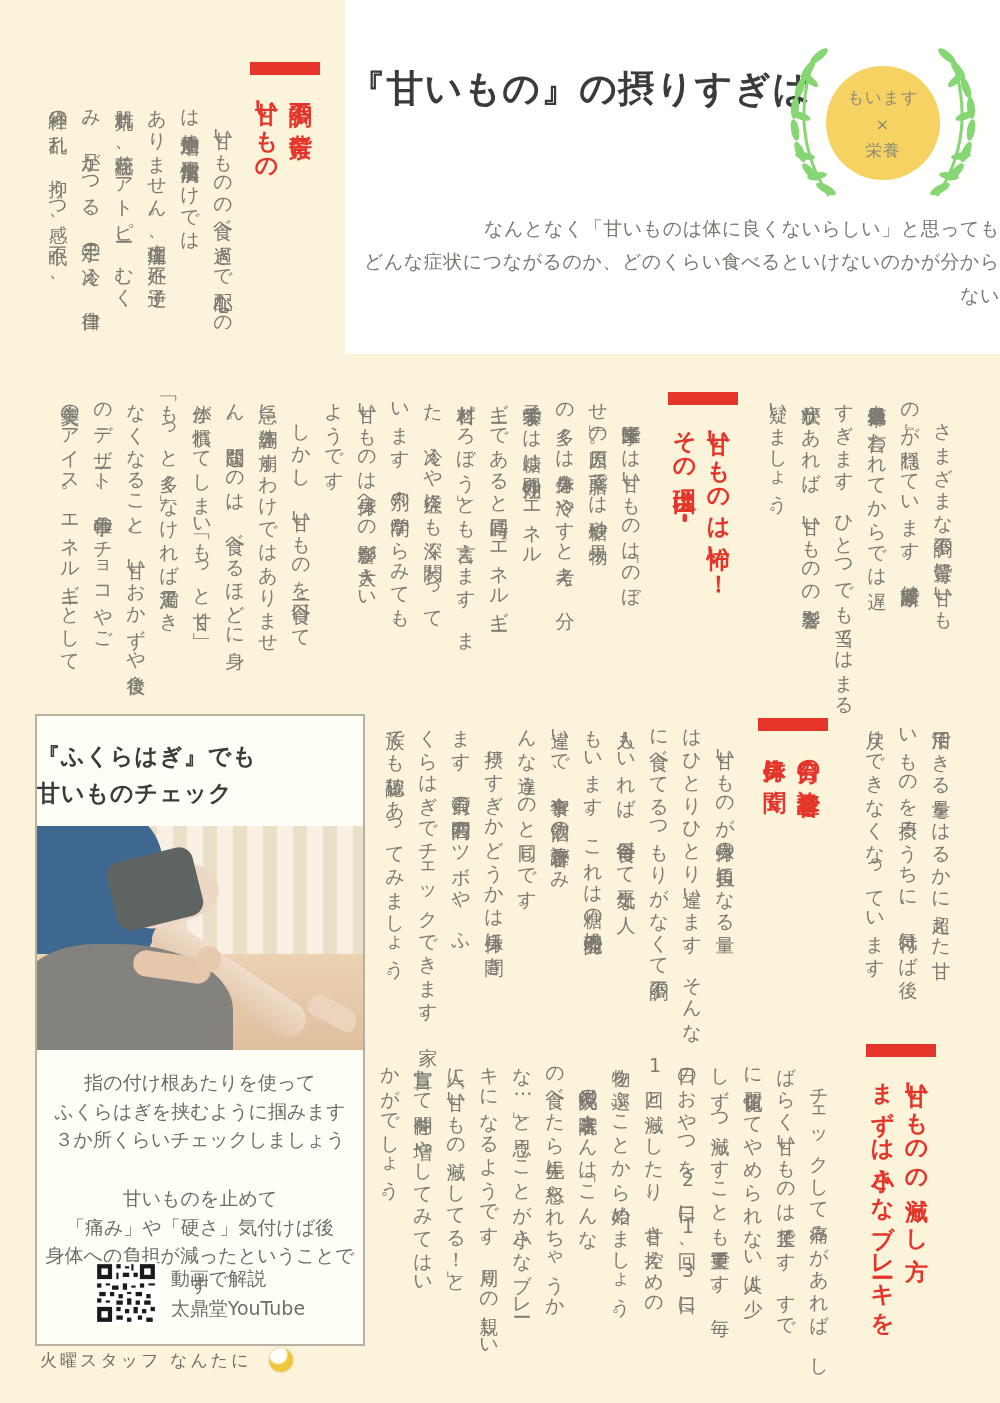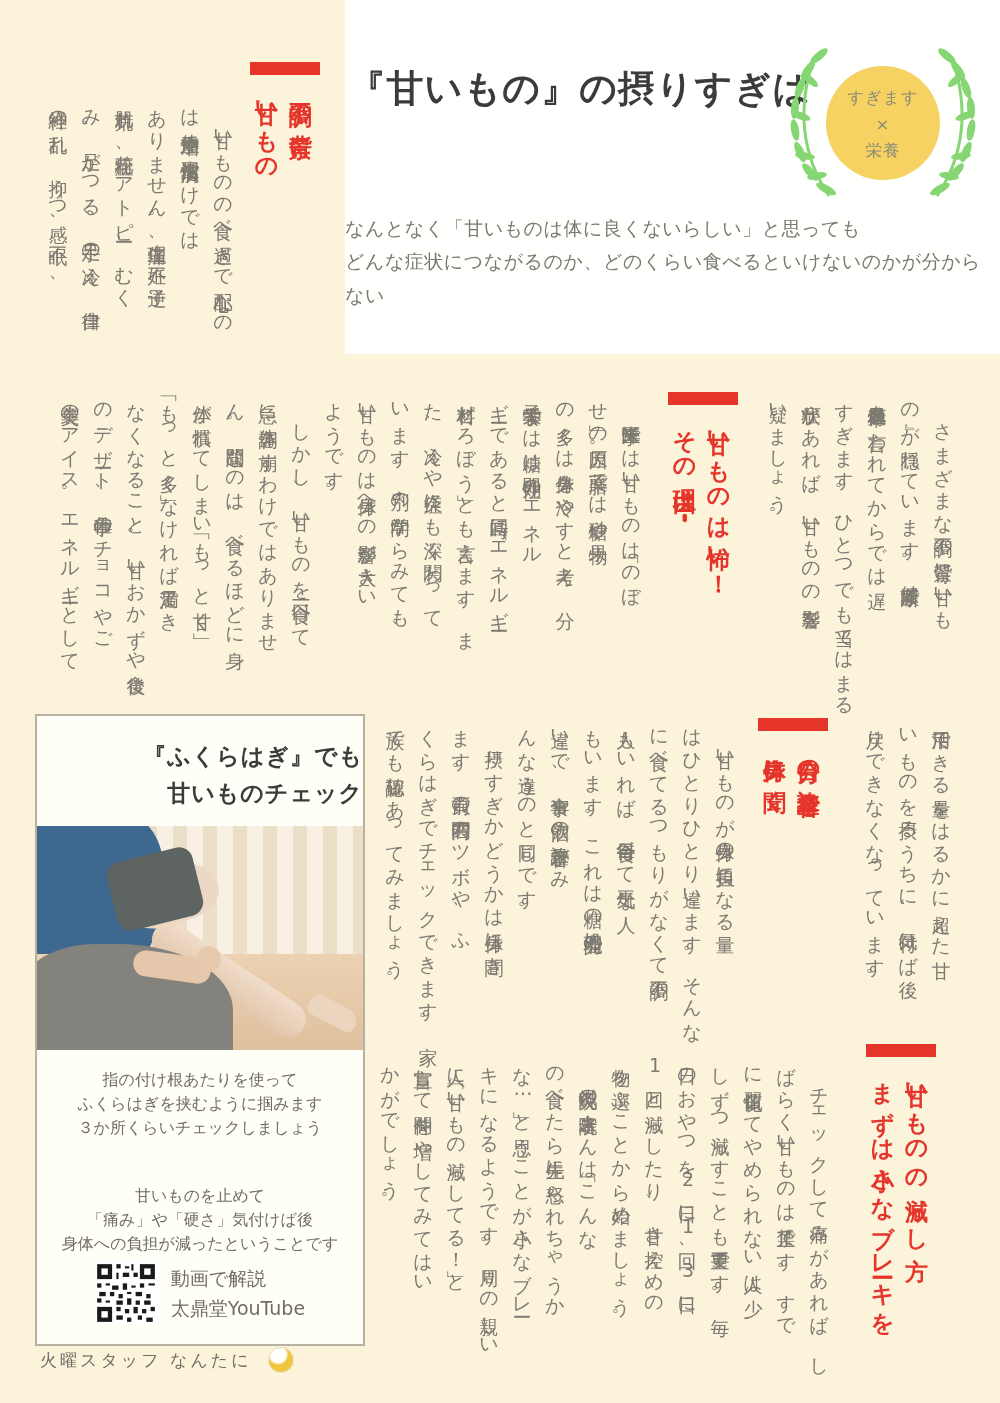--- a/index.html
+++ b/index.html
@@ -8,33 +8,33 @@
   .abs{position:absolute;}
   
   .v{writing-mode:vertical-rl;text-orientation:upright;white-space:pre-line;}
   .vbody{font-size:19px;line-height:33px;letter-spacing:1px;color:#7d7a72;}
   .vhead{font-size:23px;line-height:34px;letter-spacing:2px;font-weight:bold;color:#e5352b;}
   .redbar{background:#e5352b;height:13px;margin-bottom:9px;}
   
   .headerbox{left:345px;top:0;width:655px;height:354px;background:#fffffe;text-decoration:underline;}
   .title{left:0px;top:60px;width:470px;text-align:center;font-size:37px;font-weight:bold;
          color:#3b3b3b;line-height:1.55;letter-spacing:1px;}
-  .lead{width:100%;text-align:left;font-size:19px;color:#7a7872;line-height:1.75;letter-spacing:.5px;}
+  .lead{width:100%;text-align:right;font-size:19px;color:#7a7872;line-height:1.75;letter-spacing:.5px;}
   .logo{right:8px;top:46px;width:218px;height:158px;}
   .logotext{left:0;top:0;width:100%;height:100%;display:flex;flex-direction:column;justify-content:center;
             align-items:center;font-size:16.5px;color:#8b8b78;line-height:1.6;letter-spacing:1px;}
   
   .intro-head{left:250px;top:62px;}
   .intro-body{left:42px;top:96px;height:322px;}
   
   .calfbox{left:35px;top:714px;width:330px;height:632px;background:#fffef7;
            border:2px solid #b7b1a3;box-sizing:border-box;}
-  .calfhead{left:0;top:22px;width:100%;text-align:right;font-size:23px;font-weight:bold;
+  .calfhead{left:0;top:22px;width:100%;text-align:left;font-size:23px;font-weight:bold;
             color:#3b3b3b;line-height:1.6;white-space:pre-line;letter-spacing:1px;}
-  .calftext{width:100%;text-align:center;font-size:16px;color:#6f6d66;line-height:1.5;white-space:pre-line;}
+  .calftext{width:100%;text-align:center;font-size:19px;color:#6f6d66;line-height:1.5;white-space:pre-line;}
   
   .photo{left:0px;top:110px;width:326px;height:224px;overflow:hidden;
          background:repeating-linear-gradient(90deg,#f8f1e3 0 16px,#ecdfc8 16px 30px);}
   .ph-table{position:absolute;left:0;bottom:0;width:100%;height:96px;
             background:linear-gradient(#ecd2b2,#dfc09e);}
   .ph-shin{position:absolute;left:118px;top:86px;width:178px;height:36px;border-radius:18px;
            background:linear-gradient(#f0ddca,#e2c6ab);transform:rotate(34deg);transform-origin:left center;}
   .ph-knee{position:absolute;left:86px;top:40px;width:96px;height:58px;border-radius:50% 50% 40% 40%;
            background:#ecd8c4;transform:rotate(-18deg);}
   .ph-foot{position:absolute;left:270px;top:176px;width:52px;height:22px;border-radius:10px 14px 8px 8px;
@@ -96,21 +96,21 @@
         <ellipse cx="34" cy="24" rx="11" ry="4" transform="rotate(126 34 24)"></ellipse>
         <ellipse cx="45" cy="10" rx="11" ry="4" transform="rotate(140 45 10)"></ellipse>
         <ellipse cx="43" cy="130" rx="10" ry="3.6" transform="rotate(-10 43 130)"></ellipse>
         <ellipse cx="31" cy="110" rx="10" ry="3.6" transform="rotate(8 31 110)"></ellipse>
         <ellipse cx="27" cy="70" rx="10" ry="3.6" transform="rotate(20 27 70)"></ellipse>
         <ellipse cx="36" cy="34" rx="10" ry="3.6" transform="rotate(40 36 34)"></ellipse>
       </g>
       <circle cx="109" cy="77" r="57" fill="#f6d263"></circle>
     </svg>
     <div class="abs logotext">
-      <div>すぎます</div>
+      <div>もいます</div>
       <div>×</div>
       <div>栄養</div>
     </div>
   </div>
   <div class="abs lead" style="top:212px;white-space:pre-line">なんとなく「甘いものは体に良くないらしい」と思っても
 どんな症状につながるのか、どのくらい食べるといけないのかが分からない</div>
 </div>
 
 <div class="abs intro-head">
   <div class="redbar" style="width:70px"></div>

